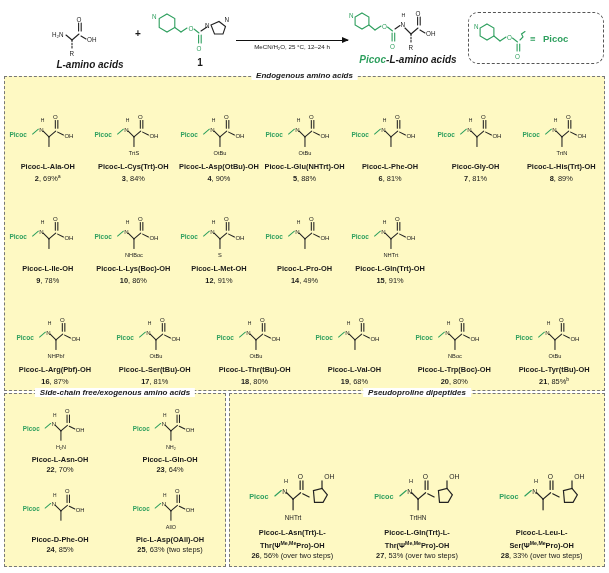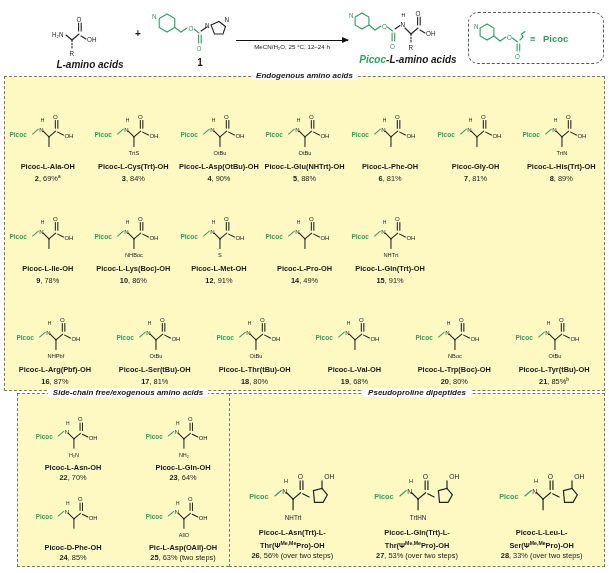--- a/index.html
+++ b/index.html
@@ -393,23 +393,23 @@
           <text x="47.3" y="11">O</text>
           <text x="59" y="31">OH</text>
           <text class="tag" x="43" y="49">OtBu</text>
         </svg>
       <div class="nm">Picoc-L-Tyr(tBu)-OH</div>
       <div class="yl"><b>21</b><span>, </span><span>85%</span><sup>b</sup></div>
     </div>
   </div>
 </div>
 
-<div class="box" style="left:17px;top:393px;width:220px;height:172px;">
+<div class="box" style="left:4px;top:393px;width:220px;height:172px;">
   <div class="ttl">Side-chain free/exogenous amino acids</div>
-  <div class="grid2" style="height:84px;padding-top:8px;">
+  <div class="grid2" style="height:84px;">
     <div class="cell">
       <svg width="82" height="52" viewBox="0 0 84 56">
           <use href="#sk"></use>
           <text class="pg" x="2" y="30">Picoc</text>
           <text class="h" x="34.5" y="15">H</text>
           <text x="33" y="25">N</text>
           <text x="47.3" y="11">O</text>
           <text x="59" y="31">OH</text>
           <text class="tag" x="43" y="49">H₂N</text>
         </svg>

